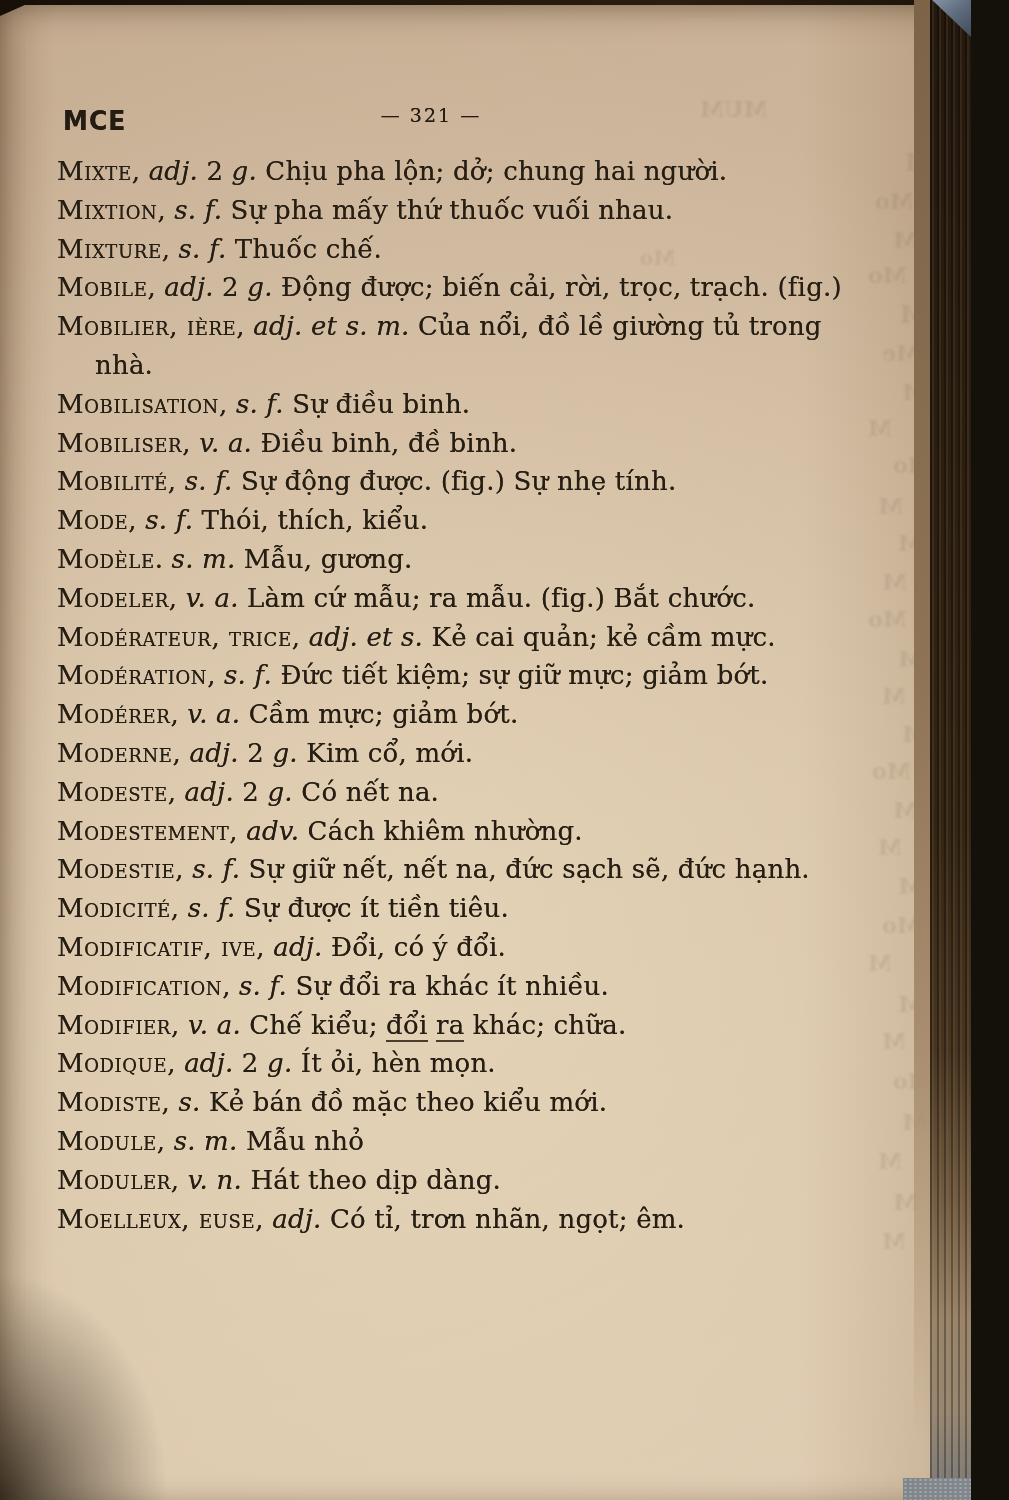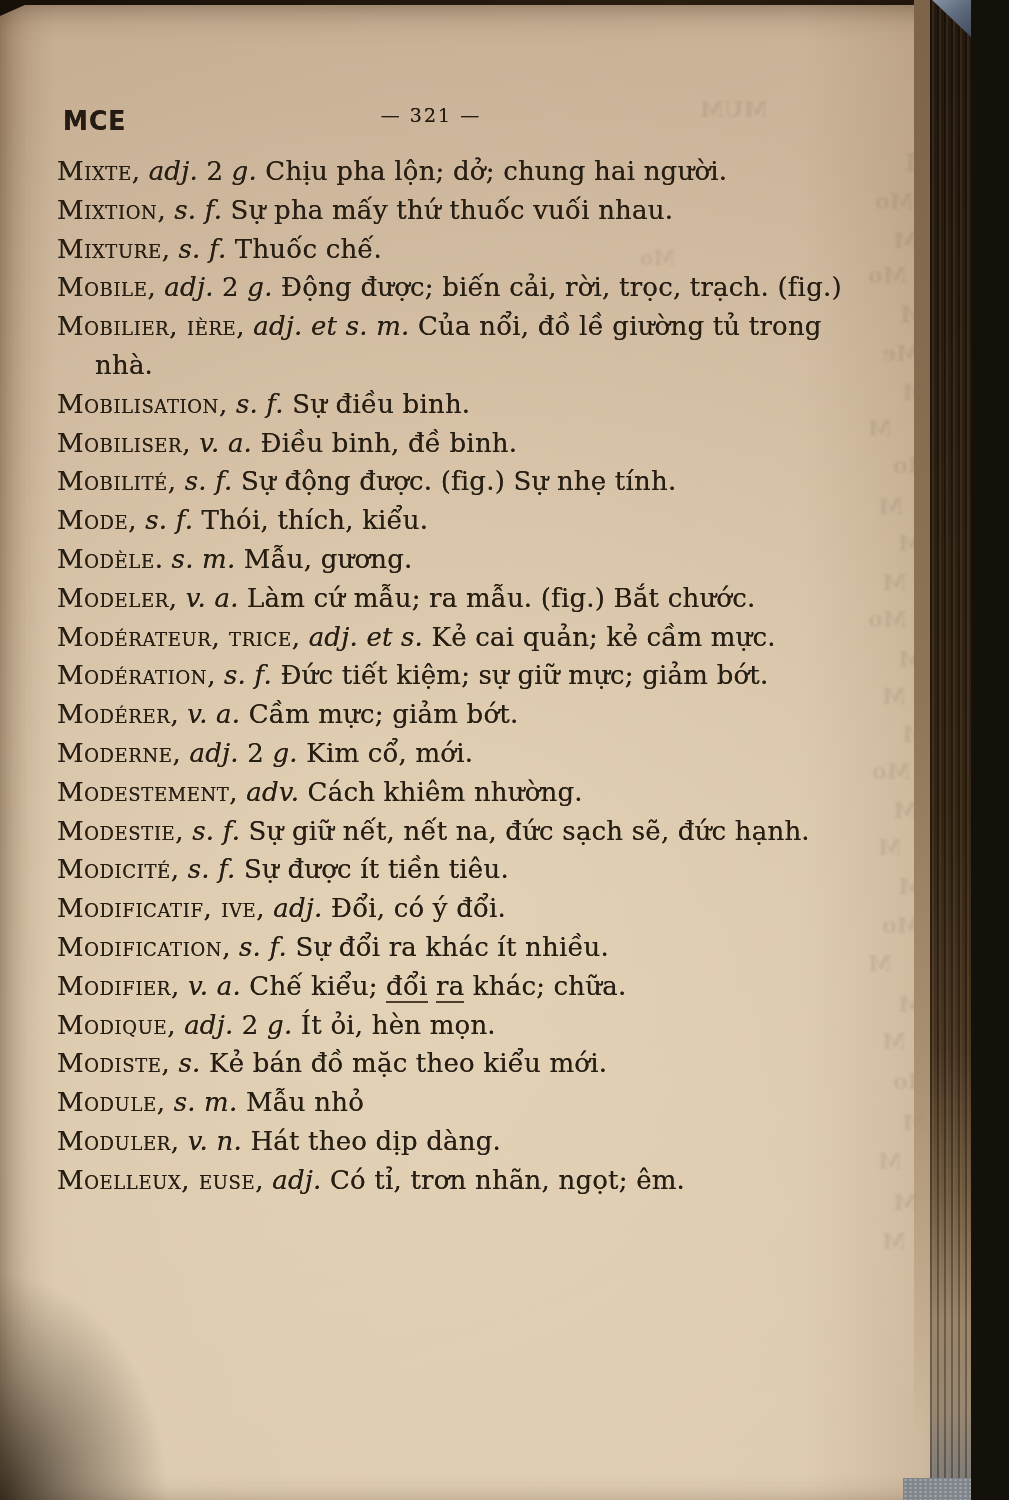--- a/index.html
+++ b/index.html
@@ -74,20 +74,21 @@
         <div class="line"><span class="seg-head">Mobilisation</span><span class="seg-normal">, </span><span class="seg-italic">s. f.</span><span class="seg-normal"> Sự điều binh.</span></div>
         <div class="line"><span class="seg-head">Mobiliser</span><span class="seg-normal">, </span><span class="seg-italic">v. a.</span><span class="seg-normal"> Điều binh, đề binh.</span></div>
         <div class="line"><span class="seg-head">Mobilité</span><span class="seg-normal">, </span><span class="seg-italic">s. f.</span><span class="seg-normal"> Sự động được. (fig.) Sự nhẹ tính.</span></div>
         <div class="line"><span class="seg-head">Mode</span><span class="seg-normal">, </span><span class="seg-italic">s. f.</span><span class="seg-normal"> Thói, thích, kiểu.</span></div>
         <div class="line"><span class="seg-head">Modèle</span><span class="seg-normal">. </span><span class="seg-italic">s. m.</span><span class="seg-normal"> Mẫu, gương.</span></div>
         <div class="line"><span class="seg-head">Modeler</span><span class="seg-normal">, </span><span class="seg-italic">v. a.</span><span class="seg-normal"> Làm cứ mẫu; ra mẫu. (fig.) Bắt chước.</span></div>
         <div class="line"><span class="seg-head">Modérateur, trice</span><span class="seg-normal">, </span><span class="seg-italic">adj. et s.</span><span class="seg-normal"> Kẻ cai quản; kẻ cầm mực.</span></div>
         <div class="line"><span class="seg-head">Modération</span><span class="seg-normal">, </span><span class="seg-italic">s. f.</span><span class="seg-normal"> Đức tiết kiệm; sự giữ mực; giảm bớt.</span></div>
         <div class="line"><span class="seg-head">Modérer</span><span class="seg-normal">, </span><span class="seg-italic">v. a.</span><span class="seg-normal"> Cầm mực; giảm bớt.</span></div>
         <div class="line"><span class="seg-head">Moderne</span><span class="seg-normal">, </span><span class="seg-italic">adj.</span><span class="seg-normal"> 2 </span><span class="seg-italic">g.</span><span class="seg-normal"> Kim cổ, mới.</span></div>
+        <div class="line"><span class="seg-head">Modeste</span><span class="seg-normal">, </span><span class="seg-italic">adj.</span><span class="seg-normal"> 2 </span><span class="seg-italic">g.</span><span class="seg-normal"> Có nết na.</span></div>
         <div class="line"><span class="seg-head">Modestement</span><span class="seg-normal">, </span><span class="seg-italic">adv.</span><span class="seg-normal"> Cách khiêm nhường.</span></div>
         <div class="line"><span class="seg-head">Modestie</span><span class="seg-normal">, </span><span class="seg-italic">s. f.</span><span class="seg-normal"> Sự giữ nết, nết na, đức sạch sẽ, đức  hạnh.</span></div>
         <div class="line"><span class="seg-head">Modicité</span><span class="seg-normal">, </span><span class="seg-italic">s. f.</span><span class="seg-normal"> Sự được ít tiền tiêu.</span></div>
         <div class="line"><span class="seg-head">Modificatif, ive</span><span class="seg-normal">, </span><span class="seg-italic">adj.</span><span class="seg-normal"> Đổi, có ý đổi.</span></div>
         <div class="line"><span class="seg-head">Modification</span><span class="seg-normal">, </span><span class="seg-italic">s. f.</span><span class="seg-normal"> Sự đổi ra khác ít nhiều.</span></div>
         <div class="line"><span class="seg-head">Modifier</span><span class="seg-normal">, </span><span class="seg-italic">v. a.</span><span class="seg-normal"> Chế kiểu; </span><span class="seg-underline">đổi</span><span class="seg-normal"> </span><span class="seg-underline">ra</span><span class="seg-normal"> khác; chữa.</span></div>
         <div class="line"><span class="seg-head">Modique</span><span class="seg-normal">, </span><span class="seg-italic">adj.</span><span class="seg-normal"> 2 </span><span class="seg-italic">g.</span><span class="seg-normal"> Ít ỏi, hèn mọn.</span></div>
         <div class="line"><span class="seg-head">Modiste</span><span class="seg-normal">, </span><span class="seg-italic">s.</span><span class="seg-normal"> Kẻ bán đồ mặc theo kiểu mới.</span></div>
         <div class="line"><span class="seg-head">Module</span><span class="seg-normal">, </span><span class="seg-italic">s. m.</span><span class="seg-normal"> Mẫu nhỏ</span></div>
         <div class="line"><span class="seg-head">Moduler</span><span class="seg-normal">, </span><span class="seg-italic">v. n.</span><span class="seg-normal"> Hát theo dịp dàng.</span></div>

